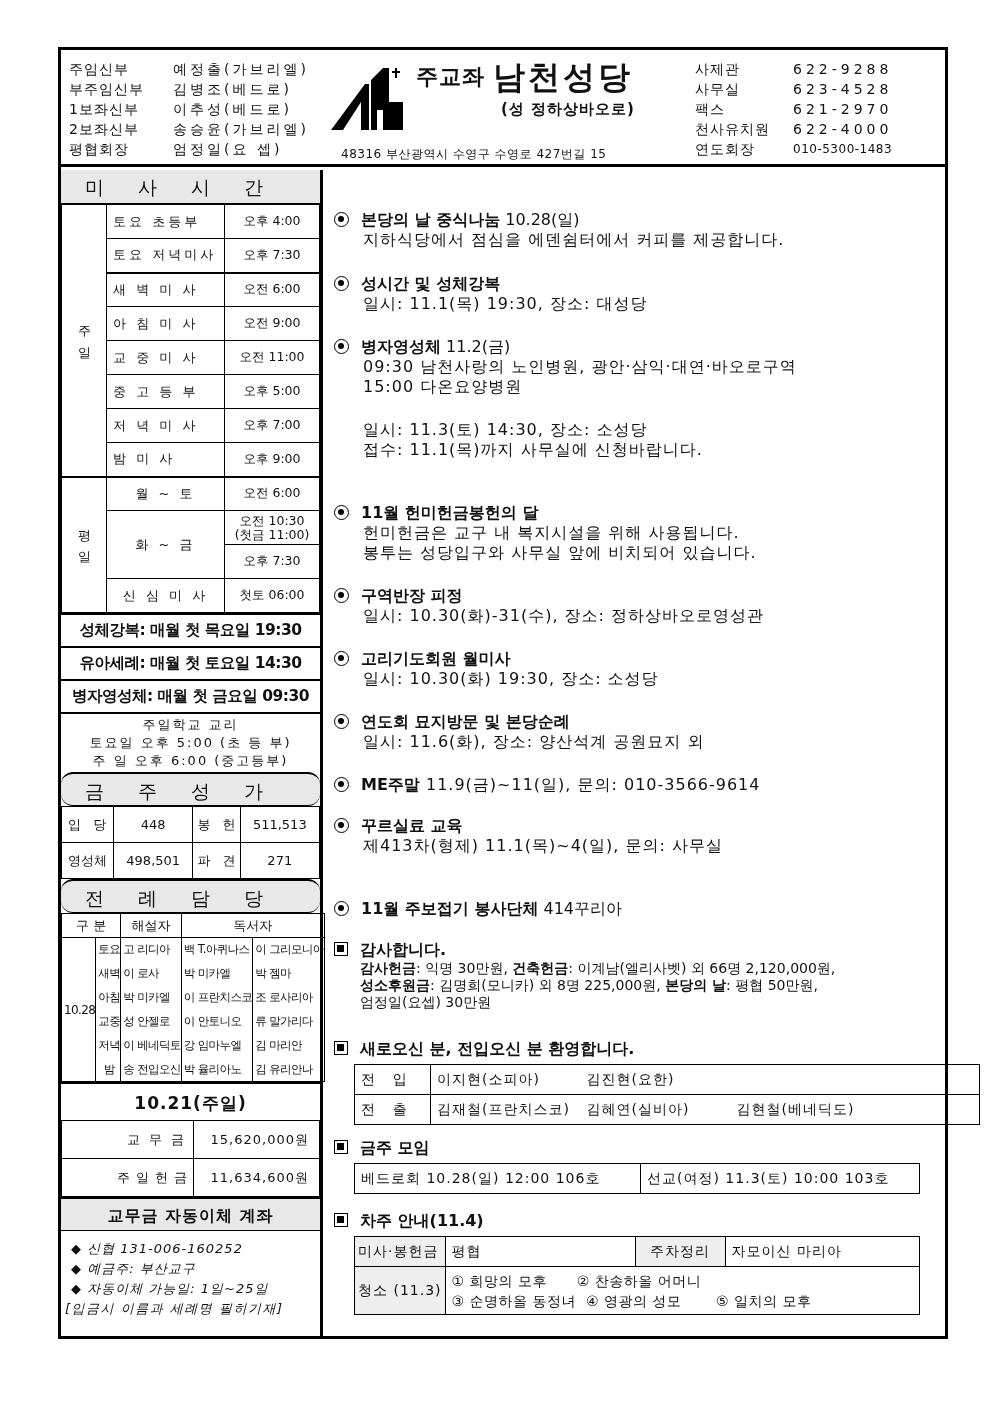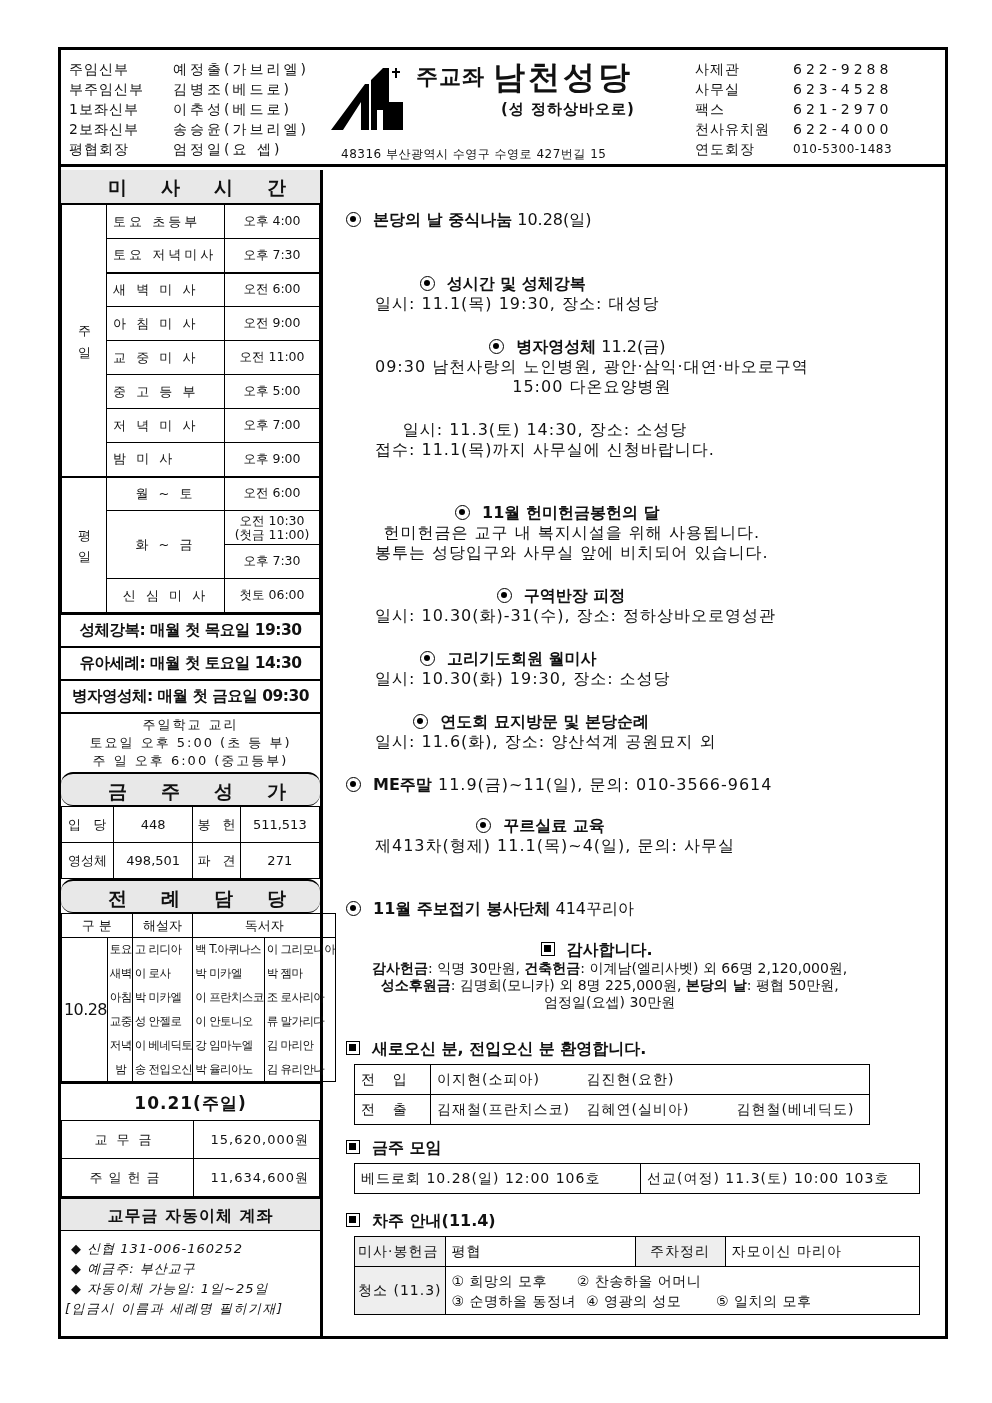--- a/index.html
+++ b/index.html
@@ -25,55 +25,55 @@
   .contacts { position: absolute; left: 634px; top: 9px; font-size: 14px; line-height: 20px; }
   .contacts .row { display: flex; white-space: nowrap; }
   .contacts .lbl { width: 90px; text-align: justify; text-align-last: justify; margin-right: 8px; display: inline-block; letter-spacing: 1px; }
   .contacts .num { letter-spacing: 4px; }
   .contacts .num.small { letter-spacing: 0.5px; font-size: 12px; }
 
   
   .left { position: absolute; left: 0; top: 120px; width: 262px; height: 1166px; border-right: 3px solid #000; }
   table { border-collapse: collapse; width: 100%; }
   td { border: 1px solid #000; }
-  .sec-head { background: #e8e8e8; font-weight: bold; font-size: 19px; text-align: right; height: 34px; letter-spacing: 34px; padding-left: 24px; border-bottom: 1px solid #000; line-height: 34px; }
+  .sec-head { background: #e8e8e8; font-weight: normal; font-size: 19px; text-align: left; height: 34px; letter-spacing: 34px; padding-left: 24px; border-bottom: 1px solid #000; line-height: 34px; }
 
   .mass td { font-size: 13px; height: 34px; }
   .mass .grp { width: 24px; text-align: center; font-size: 13px; line-height: 22px; }
   .mass .nm { width: 118px; padding: 0 6px; letter-spacing: 3px; white-space: nowrap; }
   .mass .tm { text-align: center; font-size: 12.5px; white-space: nowrap; }
   .mass .tm.two { line-height: 14px; }
   .mass tr.thick-top td { border-top: 2px solid #000; }
 
   .boldline { font-weight: bold; font-size: 15.5px; text-align: center; height: 33px; line-height: 31px; border-top: 2px solid #000; white-space: nowrap; letter-spacing: -0.5px; }
   .school { border-top: 2px solid #000; font-size: 13px; text-align: center; line-height: 18px; padding: 2px 0; letter-spacing: 2px; }
 
   .sec-head.thick { border-top: 2px solid #000; border-radius: 12px; }
   .collect td { font-size: 13px; height: 36px; text-align: center; white-space: nowrap; }
   .collect .l { width: 52px; letter-spacing: 4px; text-align: left; padding-left: 6px; }
   .collect .l2 { width: 40px; letter-spacing: 4px; text-align: left; padding-left: 4px; }
 
   .litur td { font-size: 11.5px; white-space: nowrap; letter-spacing: -0.6px; }
   .litur .hd td { height: 24px; text-align: center; font-size: 13px; letter-spacing: 0; }
   .litur .r td { height: 24px; padding-left: 2px; border-top: none; border-bottom: none; }
-  .litur .date { width: 24px; font-size: 16px; line-height: 24px; }
+  .litur .date { width: 24px; font-size: 12px; line-height: 24px; }
   .litur .kind { width: 26px; text-align: center; }
 
   .week-date { border-top: 2px solid #000; font-weight: bold; font-size: 17px; text-align: center; height: 38px; line-height: 38px; letter-spacing: 1px; }
   .money td { font-size: 13px; height: 38px; white-space: nowrap; }
-  .money .l { width: 132px; text-align: center; letter-spacing: 9px; }
+  .money .l { width: 132px; text-align: right; letter-spacing: 9px; }
   .money .v { text-align: right; padding-right: 10px; letter-spacing: 1px; }
 
   .acct-head { border-top: 2px solid #000; background: #e8e8e8; font-weight: bold; font-size: 16px; text-align: center; height: 34px; line-height: 34px; border-bottom: 1px solid #000; letter-spacing: 1px; }
   .acct { font-size: 13px; line-height: 20px; padding: 8px 0 0 10px; letter-spacing: 1px; font-style: italic; }
   .acct .last { margin-left: -6px; letter-spacing: 1.5px; }
 
   
   .right { position: absolute; left: 265px; top: 120px; width: 619px; }
-  .item { position: absolute; left: 20px; text-align: center; }
+  .item { position: absolute; left: 8px; }
   .item .t { font-size: 16px; line-height: 20px; white-space: nowrap; }
   .item .t b { font-weight: bold; }
   .item .d { font-size: 16px; line-height: 20px; padding-left: 29px; white-space: nowrap; letter-spacing: 1px; }
   .bullet { display: inline-block; width: 15px; height: 15px; border: 1.5px solid #000; border-radius: 50%; position: relative; vertical-align: -2px; margin-right: 12px; }
   .bullet::after { content: ""; position: absolute; left: 3px; top: 3px; width: 6px; height: 6px; background: #000; border-radius: 50%; }
   .sq { display: inline-block; width: 14px; height: 14px; border: 1.5px solid #000; position: relative; vertical-align: -1px; margin-right: 12px; }
   .sq::after { content: ""; position: absolute; left: 2px; top: 2px; width: 7px; height: 7px; background: #000; }
 
   .thanks { font-size: 14px; line-height: 17px; padding-left: 26px; white-space: nowrap; letter-spacing: 0; }
   .thanks b { font-weight: bold; }
@@ -304,20 +304,21 @@
       <div>◆ 신협 131-006-160252</div>
       <div>◆ 예금주: 부산교구</div>
       <div>◆ 자동이체 가능일: 1일~25일</div>
       <div class="last">[입금시 이름과 세례명 필히기재]</div>
     </div>
   </div>
 
   <div class="right">
     <div class="item" style="top:40px">
       <div class="t"><span class="bullet"></span><b>본당의 날 중식나눔</b><span> 10.28(일)</span></div>
+      <div class="d">지하식당에서 점심을 에덴쉼터에서 커피를 제공합니다.</div>
     </div>
     <div class="item" style="top:104px">
       <div class="t"><span class="bullet"></span><b>성시간 및 성체강복</b><span></span></div>
       <div class="d">일시: 11.1(목) 19:30, 장소: 대성당</div>
     </div>
     <div class="item" style="top:167px">
       <div class="t"><span class="bullet"></span><b>병자영성체</b><span> 11.2(금)</span></div>
       <div class="d">09:30 남천사랑의 노인병원, 광안·삼익·대연·바오로구역</div>
       <div class="d">15:00 다온요양병원</div>
     </div>
@@ -356,21 +357,21 @@
     <div class="item" style="top:770px">
       <div class="t"><span class="sq"></span><b>감사합니다.</b></div>
       <div class="thanks"><b>감사헌금</b><span>: 익명 30만원, </span><b>건축헌금</b><span>: 이계남(엘리사벳) 외 66명 2,120,000원,</span></div>
       <div class="thanks"><b>성소후원금</b><span>: 김명희(모니카) 외 8명 225,000원, </span><b>본당의 날</b><span>: 평협 50만원,</span></div>
       <div class="thanks">엄정일(요셉) 30만원</div>
     </div>
 
     <div class="item" style="top:869px">
       <div class="t"><span class="sq"></span><b>새로오신 분, 전입오신 분 환영합니다.</b></div>
     </div>
-    <table class="box-table" style="top:894px;width:516px">
+    <table class="box-table" style="top:894px;width:626px">
       <tbody>
           <tr>
         <td style="width:76px;white-space:pre;letter-spacing:0">전    입</td>
         <td style="border-right:none;width:150px">이지현(소피아)</td>
         <td style="border-left:none;border-right:none;width:150px">김진현(요한)</td>
         <td style="border-left:none"></td>
       </tr>
       <tr>
         <td style="white-space:pre;letter-spacing:0">전    출</td>
         <td style="border-right:none">김재철(프란치스코)</td>

